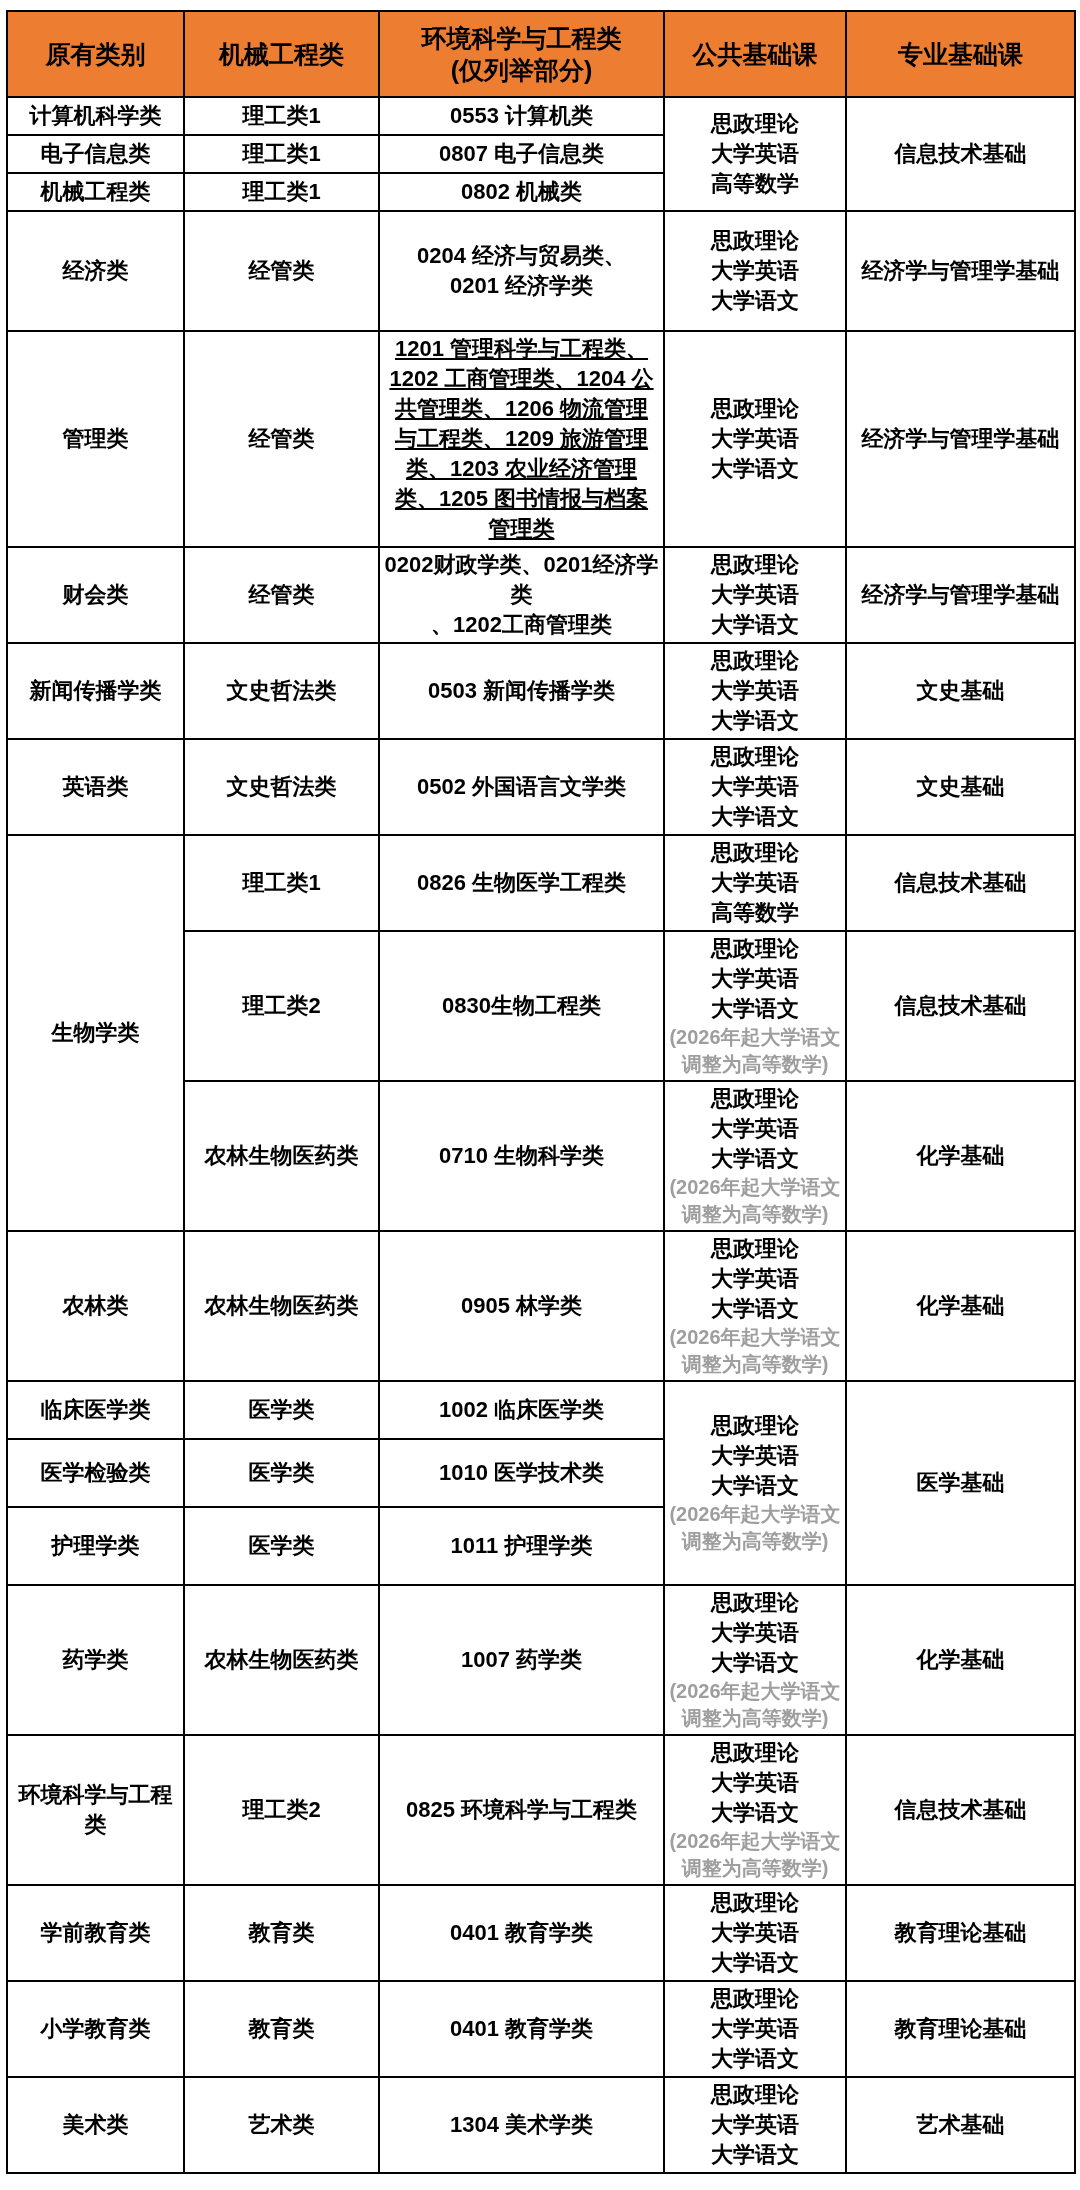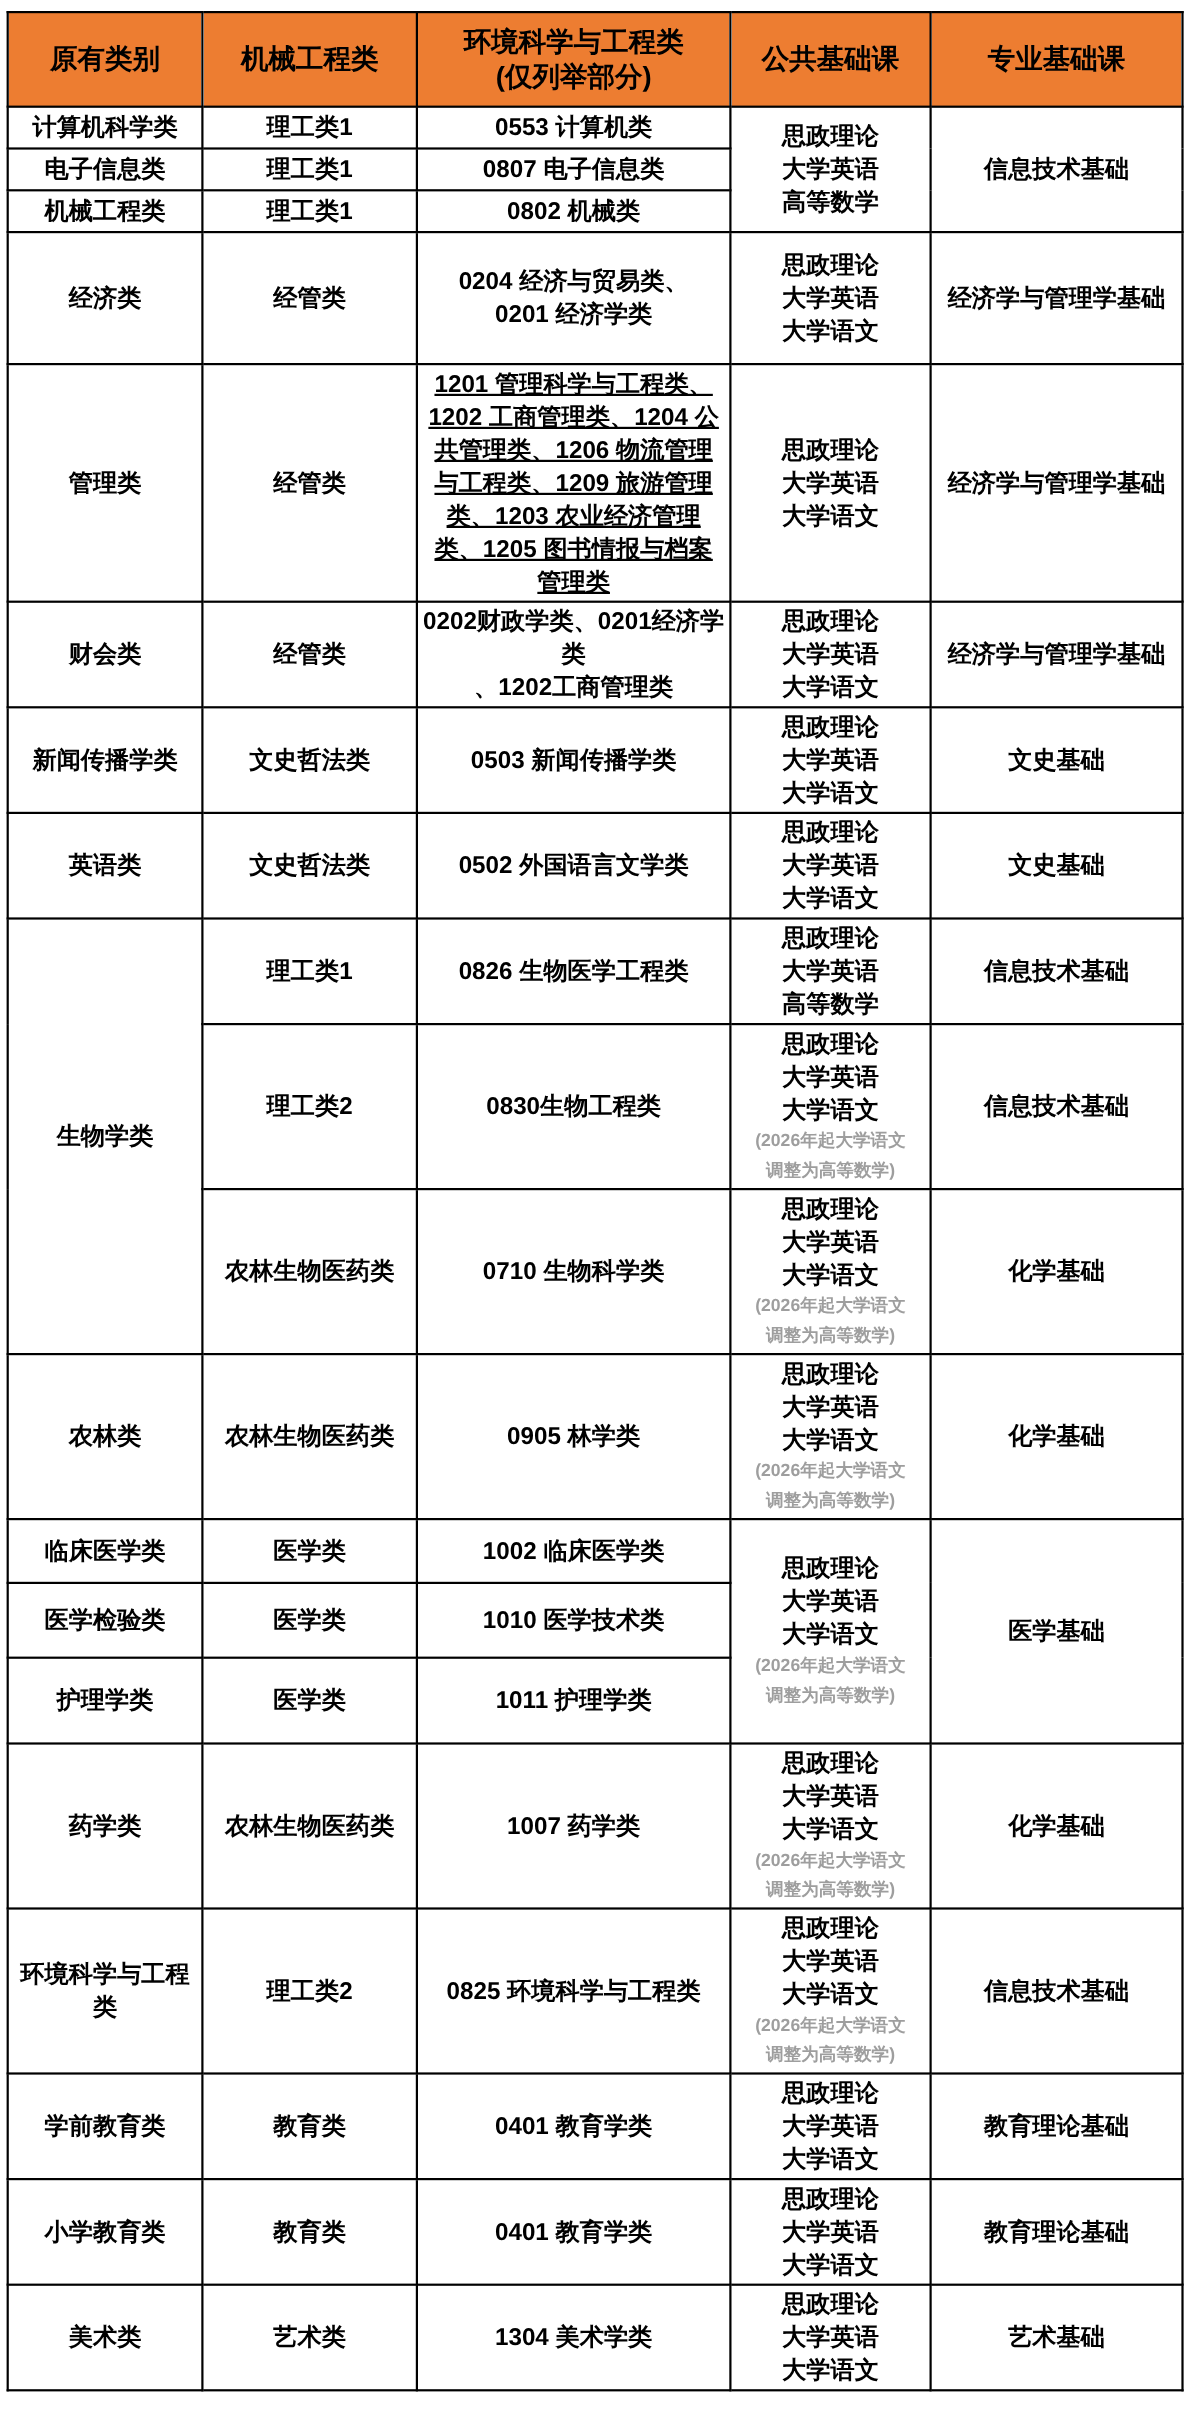--- a/index.html
+++ b/index.html
@@ -48,21 +48,21 @@
   }
   td.majors-left{
     text-align:left;
     font-size:20px;
     line-height:24px;
     padding:6px 8px;
     text-decoration:underline;
   }
   .note{
     color:#9E9E9E;
-    font-size:16px;
+    font-size:20px;
     line-height:27px;
   }
   tr.r-head{height:86px;}
   tr.r38{height:38px;padding-left:10px;}
   tr.r-econ{height:120px;}
   tr.r-mgmt{height:160px;}
   tr.r-acct{height:76px;}
   tr.r-journ{height:84px;}
   tr.r-eng{height:78px;}
   tr.r-bio1{height:82px;}

